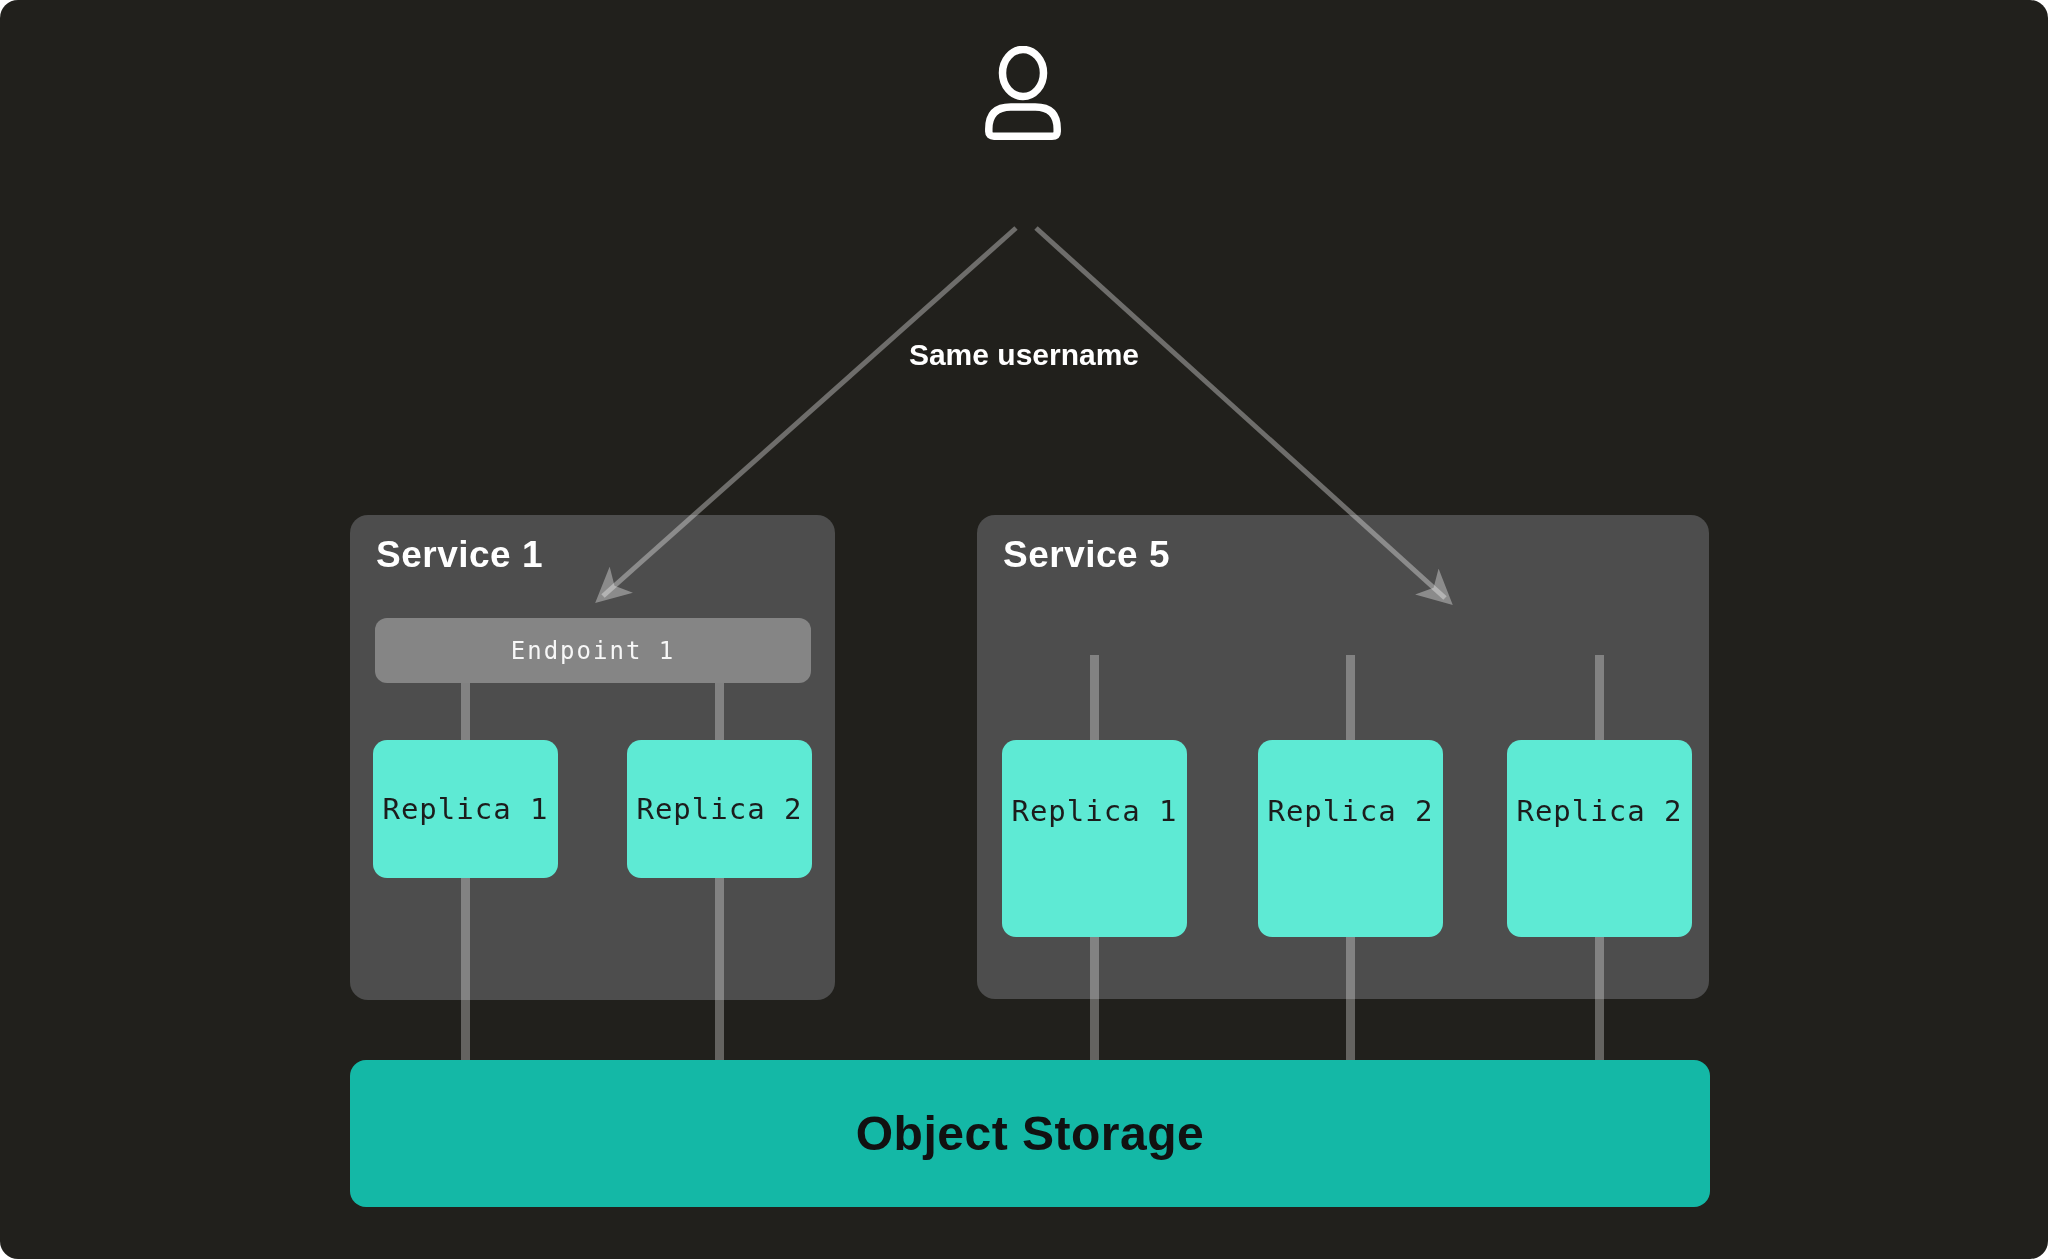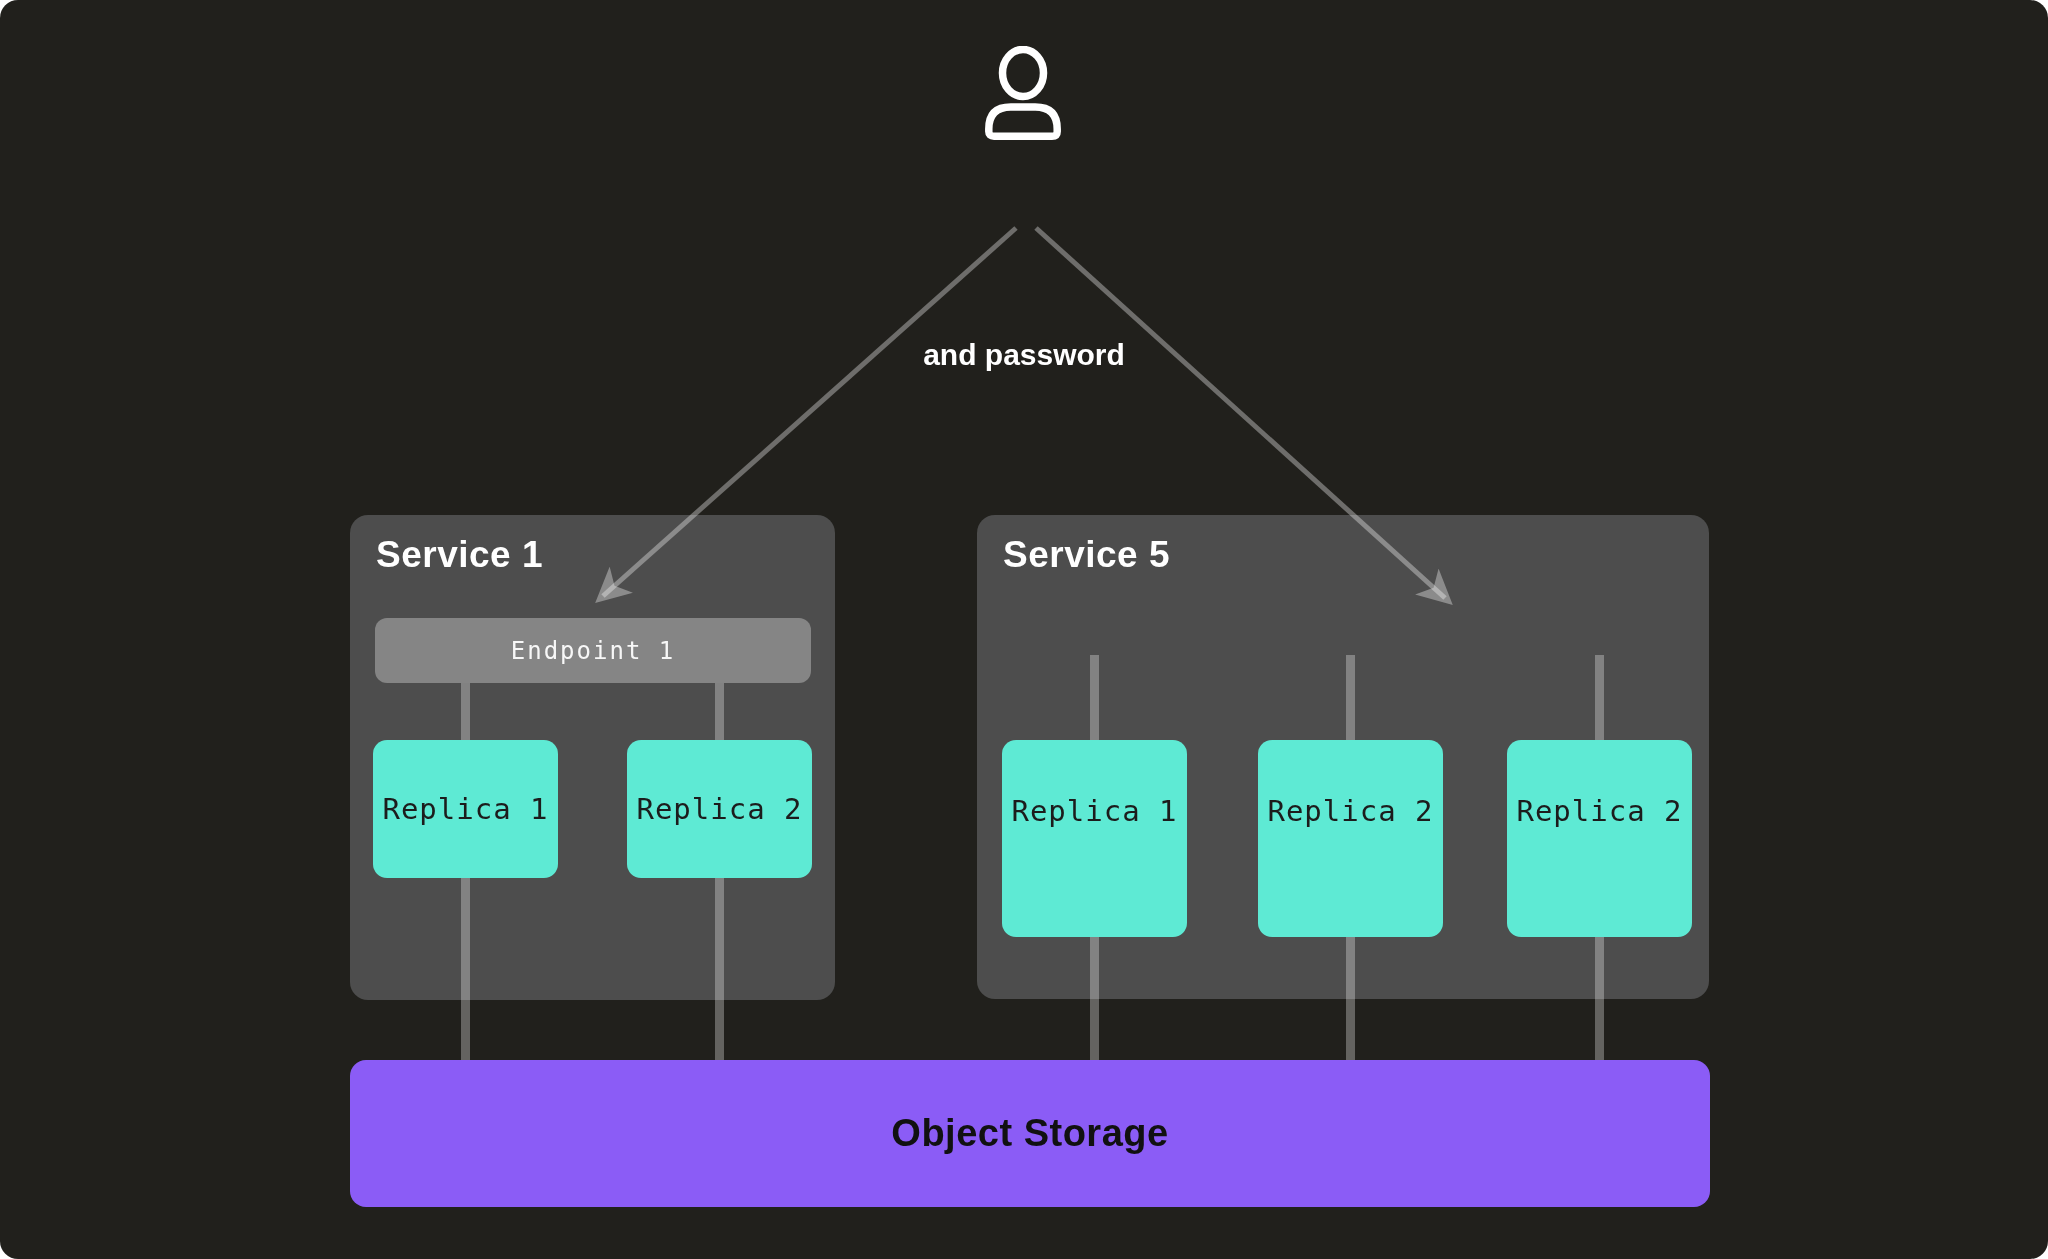--- a/index.html
+++ b/index.html
@@ -40,36 +40,36 @@
   .replica.short{height:138px;display:flex;align-items:center;justify-content:center;}
   .replica.tall{height:197px;padding-top:54px;}
   .r-1-0{left:373px;top:740px;width:185px;}
   .r-1-1{left:627px;top:740px;width:185px;}
   .r-2-0{left:1002px;top:740px;width:185px;}
   .r-2-1{left:1258px;top:740px;width:185px;}
   .r-2-2{left:1507px;top:740px;width:185px;}
 
   
   .storage{position:absolute;left:350px;top:1060px;width:1360px;height:147px;
-           background:#8b5cf6;border-radius:16px;display:flex;align-items:center;justify-content:center;
-           color:#111111;font-size:38px;font-weight:bold;letter-spacing:0.5px;}
+           background:#14b8a6;border-radius:16px;display:flex;align-items:center;justify-content:center;
+           color:#111111;font-size:48px;font-weight:bold;letter-spacing:0.5px;}
 </style>
 </head>
 <body>
 
 <div class="page">
   <div class="canvas">
 
     <svg class="alice-icon" viewBox="0 0 80 94" fill="none" xmlns="http://www.w3.org/2000/svg">
       <ellipse cx="40" cy="27" rx="20.5" ry="23.5" stroke="#ffffff" stroke-width="7.5"></ellipse>
       <path d="M 11 90.2 Q 5.8 90.2 5.8 85.5 L 5.8 83 Q 5.8 61 27.8 61 L 52.2 61 Q 74.2 61 74.2 83 L 74.2 85.5 Q 74.2 90.2 69 90.2 Z" stroke="#ffffff" stroke-width="7.5" stroke-linejoin="round"></path>
     </svg>
 
     <div class="annotation">
-      <div>and password</div>
+      <div>Same username</div>
     </div>
 
     <div class="service service-1"></div>
     <div class="service service-2"></div>
 
     <svg class="connectors" viewBox="0 0 2048 1259" xmlns="http://www.w3.org/2000/svg">
       <defs>
         <marker id="arrow" viewBox="0 0 10 10" refX="7" refY="5" markerWidth="7" markerHeight="7" orient="auto">
           <path d="M0,0 L10,5 L0,10 L2.6,5 Z" fill="rgba(255,255,255,0.35)"></path>
         </marker>

